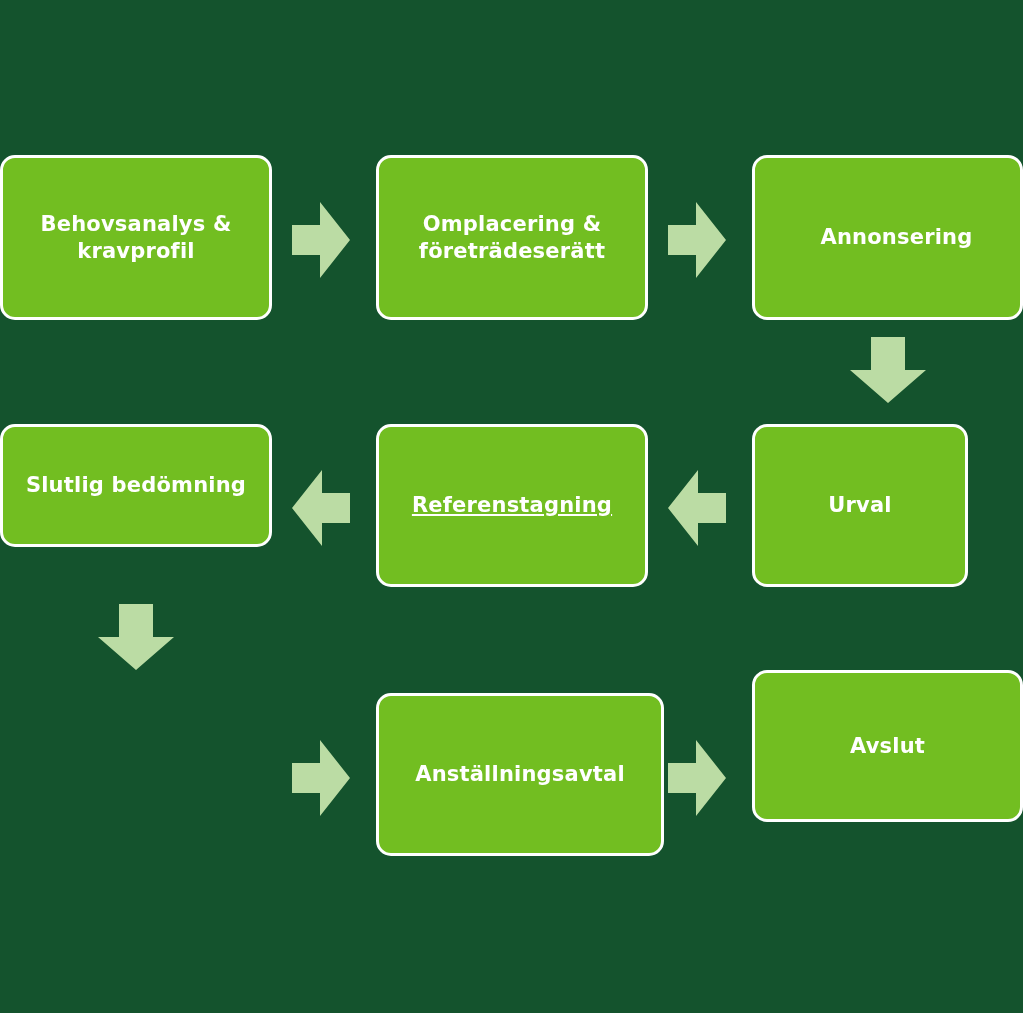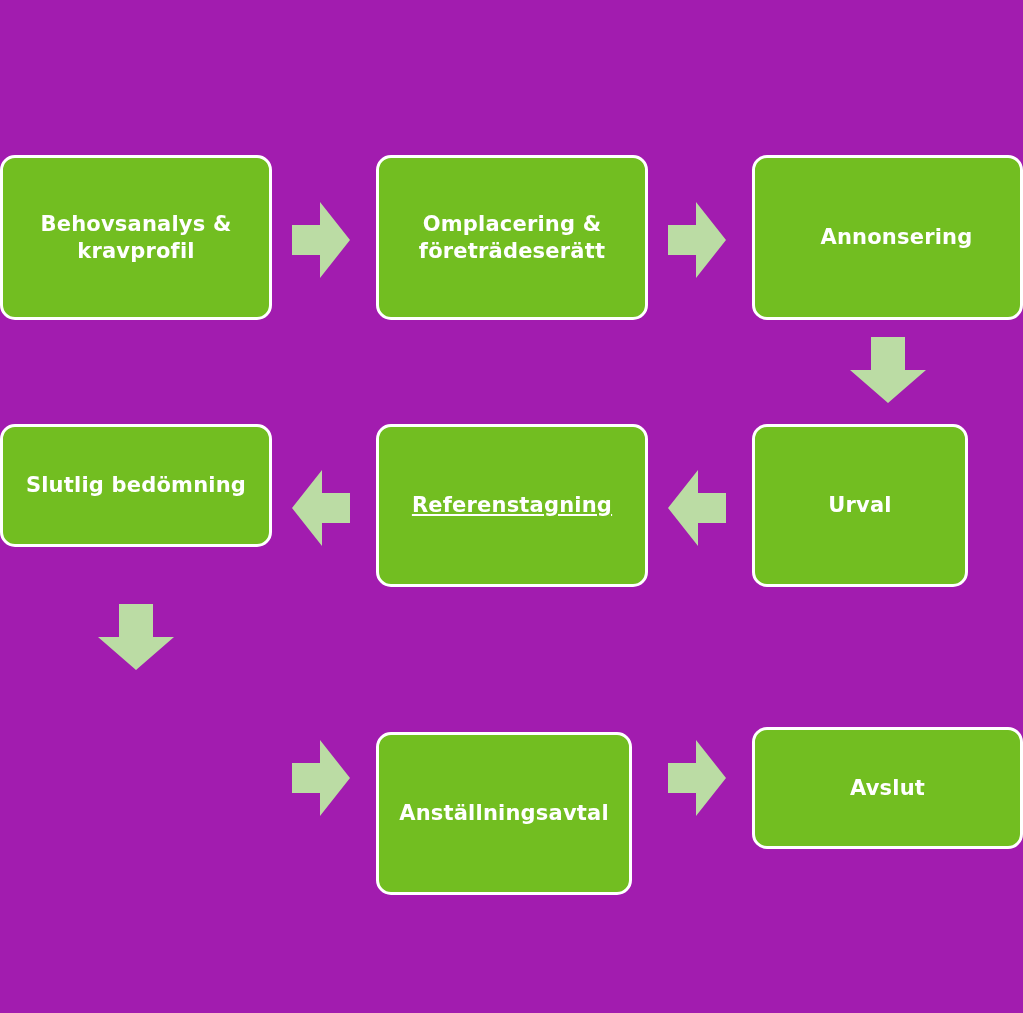--- a/index.html
+++ b/index.html
@@ -10,21 +10,21 @@
   body {
     width: 1023px;
     height: 1013px;
     overflow: hidden;
     font-family: "DejaVu Sans", sans-serif;
   }
   #canvas {
     position: relative;
     width: 1023px;
     height: 1013px;
-    background: #a21caf;
+    background: #14532d;
   }
   .node {
     position: absolute;
     box-sizing: border-box;
     background: #72be21;
     border: 3px solid #ffffff;
     border-radius: 15px;
     display: flex;
     align-items: center;
     justify-content: center;
@@ -50,22 +50,22 @@
   
   #n-behovsanalys { left: 0px;   top: 155px; width: 272px; height: 165px; }
   #n-omplacering  { left: 376px; top: 155px; width: 272px; height: 165px; }
   #n-annonsering  { left: 752px; top: 155px; width: 271px; height: 165px; padding-left: 28px; }
   
   #n-slutlig      { left: 0px;   top: 424px; width: 272px; height: 123px; }
   #n-referens     { left: 376px; top: 424px; width: 272px; height: 163px; text-decoration: underline; }
   #n-urval        { left: 752px; top: 424px; width: 216px; height: 163px; }
   
   #n-register     { left: 0px;   top: 693px; width: 272px; height: 163px; }
-  #n-anstallning  { left: 376px; top: 732px; width: 256px; height: 163px; }
-  #n-avslut       { left: 752px; top: 727px; width: 271px; height: 122px; align-items: center; }
+  #n-anstallning  { left: 376px; top: 693px; width: 288px; height: 163px; }
+  #n-avslut       { left: 752px; top: 670px; width: 271px; height: 152px; align-items: center; }
   
   #a-r1-1 { left: 292px; top: 202px; }
   #a-r1-2 { left: 668px; top: 202px; }
   #a-v-right { left: 850px; top: 337px; }
   #a-r2-1 { left: 292px; top: 470px; }
   #a-r2-2 { left: 668px; top: 470px; }
   #a-v-left { left: 98px; top: 604px; }
   #a-r3-1 { left: 292px; top: 740px; }
   #a-r3-2 { left: 668px; top: 740px; }
 </style>

